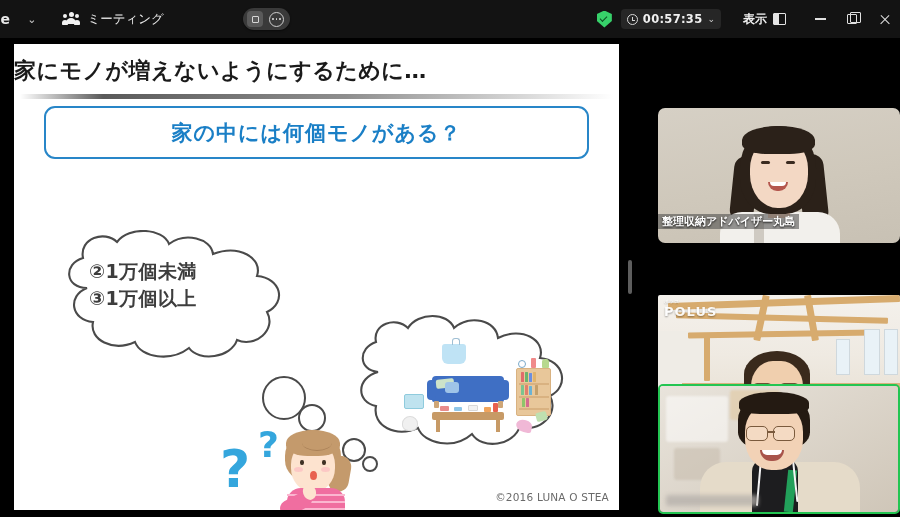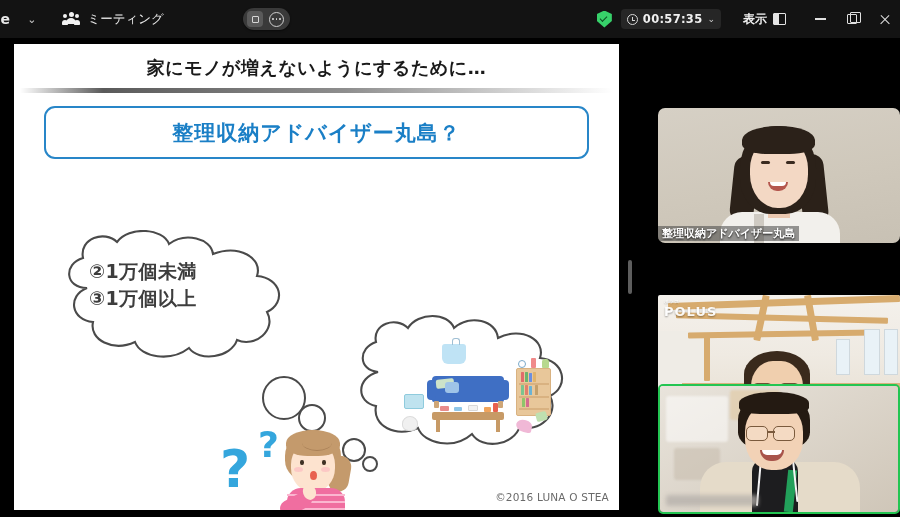--- a/index.html
+++ b/index.html
@@ -90,21 +90,21 @@
 
   
   .stage{ position:absolute; left:0; top:38px; width:900px; height:479px; background:#000; }
 
   
   .slide{
     position:absolute; left:14px; top:6px; width:605px; height:466px;
     background:#fff; overflow:hidden;
   }
   .slide-title{
-    text-align:center; font-size:18px; font-weight:700; color:#1a1a1a;
+    text-align:left; font-size:22px; font-weight:700; color:#1a1a1a;
     letter-spacing:.5px; margin-top:12px;
     font-family:"DejaVu Sans","Liberation Sans",sans-serif;
   }
   .title-rule{
     height:5px; margin:8px 6px 0 6px;
     background:linear-gradient(to right,#ffffff 0%,#5a5a5a 14%,#8e8e8e 55%,#d8d8d8 85%,#ffffff 100%);
   }
   .qbox{
     position:absolute; left:30px; top:62px; width:545px; height:53px;
     border:2.4px solid #2886c8; border-radius:11px; background:#fff;
@@ -196,21 +196,21 @@
   .p1-face{position:absolute;left:92px;top:30px;width:58px;height:70px;background:#f3d8c4;border-radius:44% 44% 48% 48%;}
   .p1-bang{position:absolute;left:84px;top:18px;width:73px;height:28px;background:#2b2119;border-radius:50% 50% 35% 35%;}
   .p1-eye{position:absolute;top:53px;width:9px;height:2.6px;background:#3a2b20;border-radius:2px;}
   .p1-mouth{position:absolute;left:110px;top:74px;width:20px;height:9px;background:#b4574e;border-radius:0 0 10px 10px;}
   .p1-mouth:after{content:"";position:absolute;left:2px;top:0;width:16px;height:3.5px;background:#fff;border-radius:0 0 4px 4px;}
   .p1-body{position:absolute;left:62px;top:104px;width:120px;height:40px;background:#f2f0ec;border-radius:22px 22px 0 0;}
   .p1-body:after{content:"";position:absolute;left:34px;top:2px;width:10px;height:38px;background:#cfcac2;}
   .p1-neck{position:absolute;left:110px;top:92px;width:22px;height:18px;background:#ebc8b0;}
 
   .namebar{
-    position:absolute; left:0; bottom:0; height:19px; width:100%;
+    position:absolute; left:0; bottom:12px; height:19px; width:100%;
     display:flex; align-items:center;
   }
   .namebar span{
     color:#fff; font-size:11px; font-weight:700; padding:0 4px;
     background:rgba(70,70,70,.55); text-shadow:0 1px 2px rgba(0,0,0,.9);
     white-space:nowrap;
   }
 
   
   .bg2{ background:linear-gradient(180deg,#f4f1ec 0%,#efeae2 45%,#e6ddcf 100%); }
@@ -309,21 +309,21 @@
 </div>
 
 <div class="stage">
 
   <div class="slide">
 
     <div class="slide-title">家にモノが増えないようにするために…</div>
     <div class="title-rule"></div>
 
     <div class="qbox">
-      <span>整理収納アドバイザー丸島？</span>
+      <span>家の中には何個モノがある？</span>
     </div>
 
     <div class="bubbleL">
       <svg width="310" height="140" viewBox="0 0 310 140">
         <path d="M28,58 C6,58 4,34 24,28 C20,8 46,0 58,12 C70,-4 104,-2 110,14
                  C126,2 152,8 154,24 C180,14 204,28 198,46 C222,48 228,72 208,82
                  C218,100 196,118 178,110 C172,128 140,132 130,118 C112,132 82,128 76,112
                  C54,122 30,110 34,92 C12,90 8,66 28,58 Z" fill="#ffffff" stroke="#4a4a4a" stroke-width="2.1"></path>
       </svg>
       <div class="choices">

